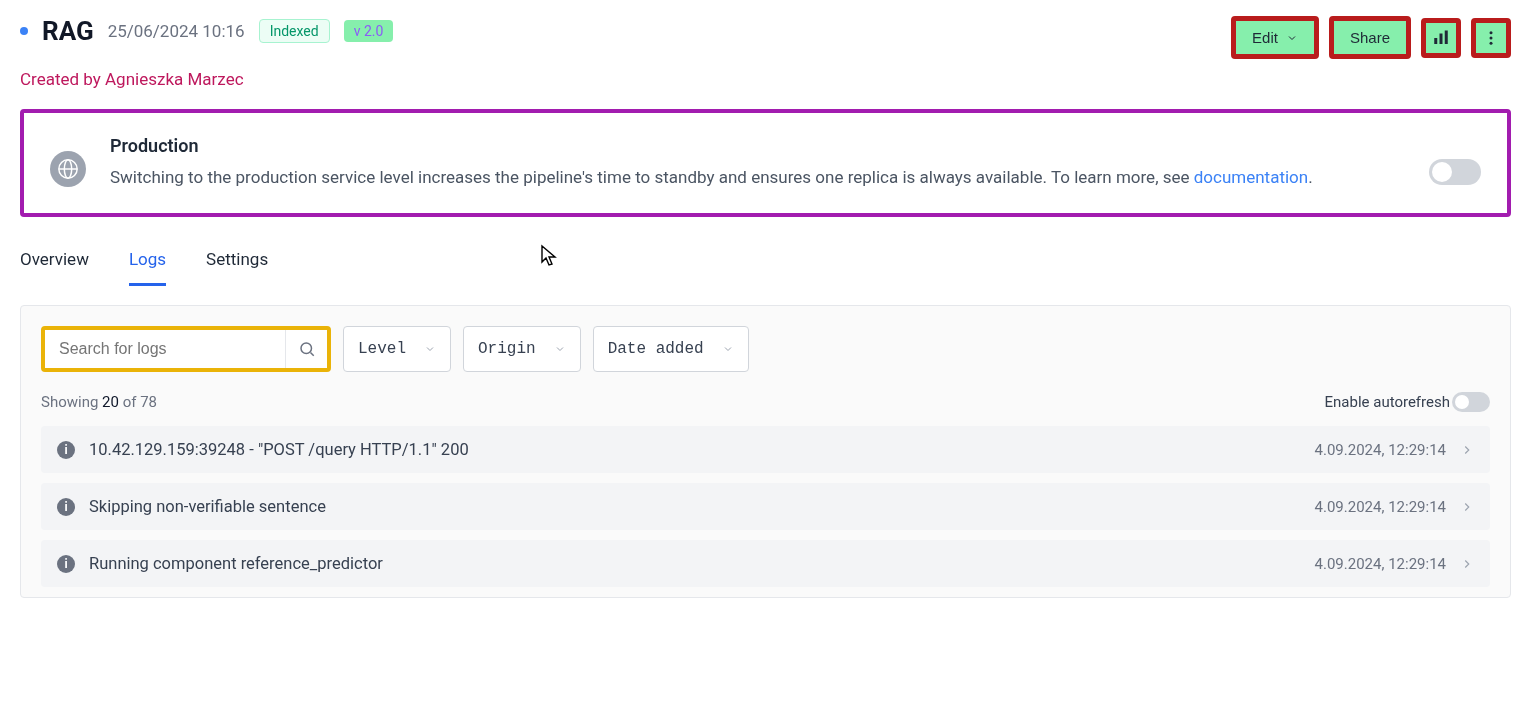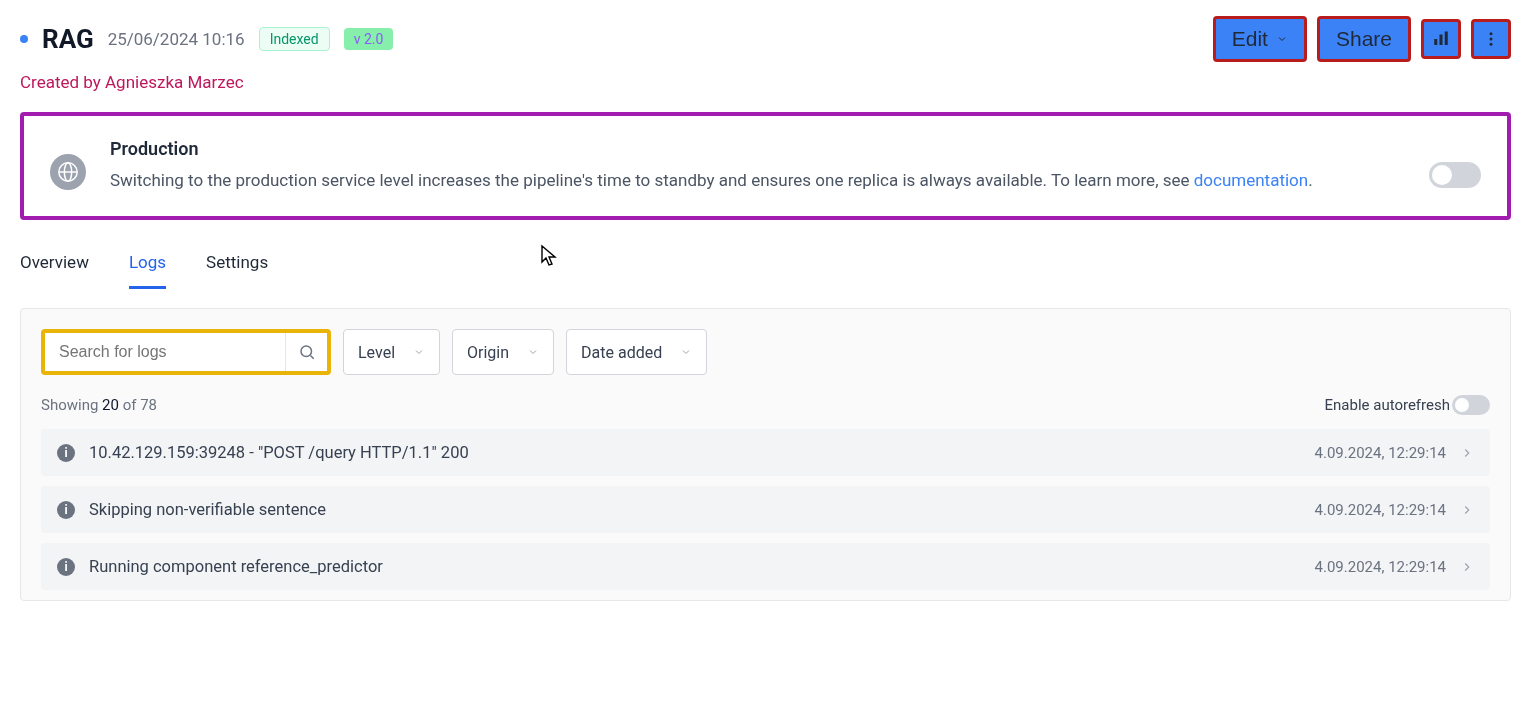--- a/index.html
+++ b/index.html
@@ -7,21 +7,21 @@
     font-family: -apple-system, BlinkMacSystemFont, "Segoe UI", Roboto, "Helvetica Neue", Arial, sans-serif;
     background: #fff;
     color: #1f2937;
     padding: 16px 20px;
     font-size: 15px;
   }
 
   
   .header-row {
     display: flex;
-    align-items: center;
+    align-items: flex-start;
     justify-content: space-between;
     margin-bottom: 10px;
   }
   .title-cluster {
     display: flex;
     align-items: center;
     gap: 14px;
   }
   .bullet {
     width: 8px; height: 8px; border-radius: 50%;
@@ -56,25 +56,25 @@
 
   .actions {
     display: flex;
     align-items: center;
     gap: 10px;
   }
   .btn {
     display: inline-flex;
     align-items: center;
     gap: 8px;
-    border: 3px solid #b91c1c;
-    background: #3b82f6;
+    border: 5px solid #b91c1c;
+    background: #86efac;
     padding: 8px 16px;
     border-radius: 4px;
-    font-size: 21px;
+    font-size: 15px;
     color: #1f2937;
     cursor: pointer;
   }
   .btn-icon {
     width: 40px; height: 40px;
     padding: 0;
     justify-content: center;
   }
 
   .subheader {
@@ -190,20 +190,21 @@
     border: 1px solid #d1d5db;
     background: #fff;
     padding: 10px 14px;
     border-radius: 4px;
     font-size: 16px;
     display: flex;
     align-items: center;
     gap: 18px;
     cursor: pointer;
     color:#374151;
+    font-family:Liberation Mono, monospace;
   }
 
   .panel-meta {
     display: flex;
     align-items: center;
     justify-content: space-between;
     padding: 6px 20px 14px 20px;
     color: #6b7280;
     font-size: 15px;
   }

